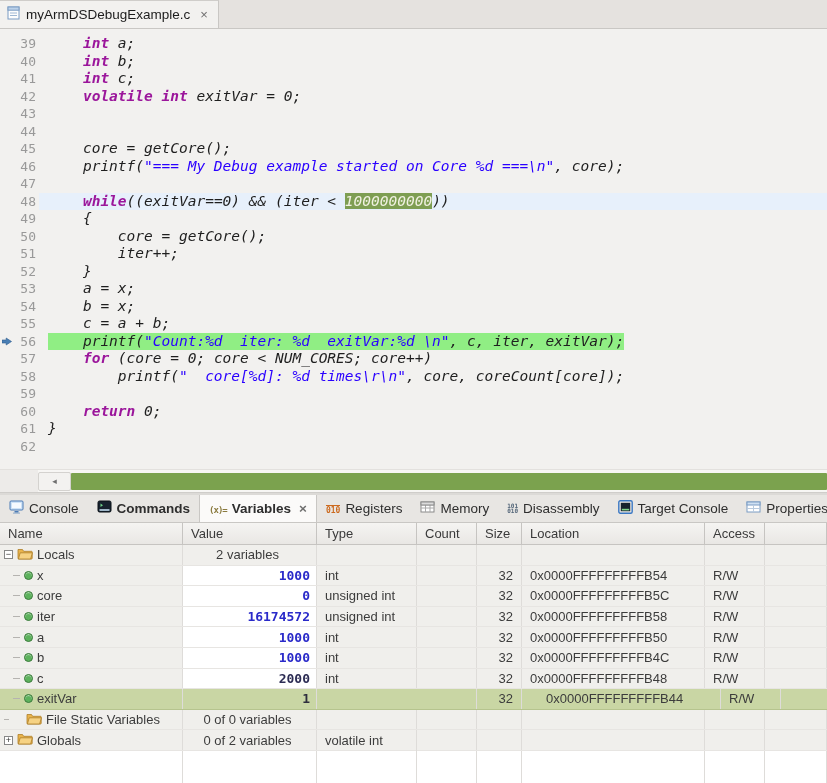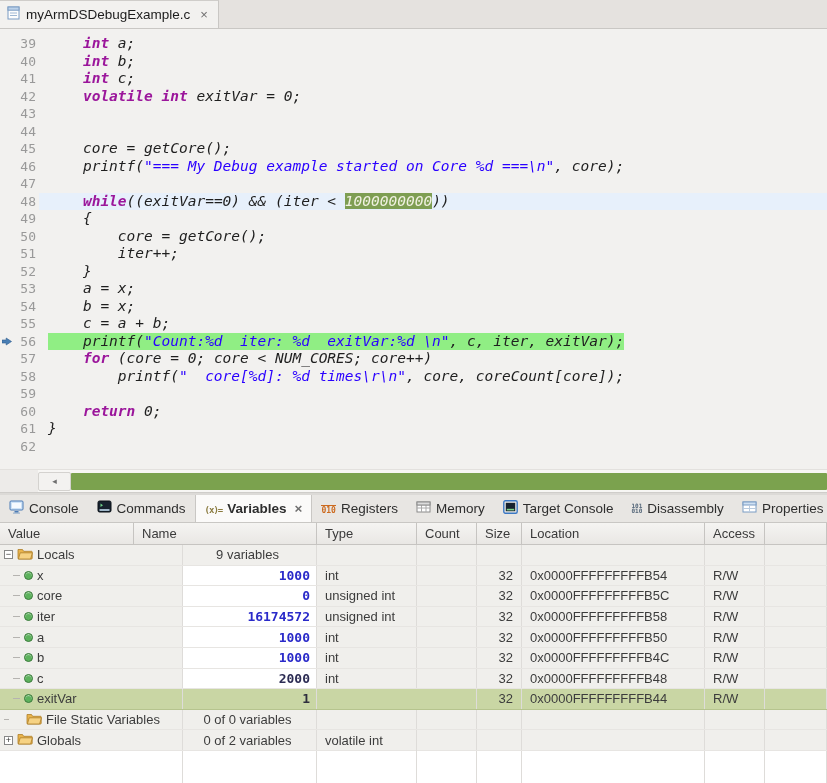--- a/index.html
+++ b/index.html
@@ -36,21 +36,21 @@
   .hscroll-thumb{flex:1;height:17px;background:var(--scrollbar-thumb);border-radius:1px;}
 
   
   .sash{height:3px;background:#dcdad7;border-top:1px solid #cfcdca;}
 
   
   .panel{flex:1;background:#a16207;display:flex;flex-direction:column;overflow:hidden;}
   .panel-tabbar{height:28px;background:#e8e6e3;display:flex;align-items:stretch;white-space:nowrap;overflow:hidden;
     border-bottom:1px solid #c9c7c4;}
   .ptab{display:flex;align-items:center;gap:5px;padding:0 9px;color:#2e2e2e;font-size:13.5px;cursor:pointer;}
-  .ptab.bold{font-weight:normal;}
+  .ptab.bold{font-weight:bold;}
   .ptab.active{background:#fbfaf9;border-left:1px solid #c9c7c4;border-right:1px solid #c9c7c4;font-weight:bold;}
   .ptab .pclose{color:#6f6f6f;margin-left:3px;}
   .txt-icon{font-family:"DejaVu Sans Mono",monospace;display:inline-block;}
   .txt-icon.vars{font-size:9px;font-weight:bold;color:#8a7a3e;letter-spacing:-1px;}
   .txt-icon.regs{font-size:8px;font-weight:bold;color:#cc6a1f;border-top:1px solid #cc6a1f;line-height:9px;}
   .txt-icon.disasm{font-size:6px;line-height:5.5px;color:#55677a;font-weight:bold;text-align:center;}
 
   .var-header{display:flex;height:22px;background:linear-gradient(#f5f4f2,#e9e7e4);border-bottom:1px solid #c6c4c1;}
   .hcell{height:100%;line-height:21px;padding-left:8px;color:#3a3a3a;border-right:1px solid #c6c4c1;
     overflow:hidden;flex:0 0 auto;}
@@ -267,62 +267,62 @@
         </div>
         <div class="ptab">
           <span class="picon"><svg width="15" height="14" viewBox="0 0 15 14">
               <rect x="1" y="2" width="13" height="10" fill="#fff" stroke="#8a8a8a"></rect>
               <path d="M1 5h13M1 8h13M5.5 2v10M10 2v10" stroke="#aaa" stroke-width="1"></path>
               <rect x="1" y="2" width="13" height="3" fill="#dcdcdc" stroke="#8a8a8a"></rect>
             </svg></span>
           <span>Memory</span>
         </div>
         <div class="ptab">
+          <span class="picon"><span class="txt-icon disasm">101<br>010</span></span>
+          <span>Disassembly</span>
+        </div>
+        <div class="ptab">
           <span class="picon"><svg width="15" height="14" viewBox="0 0 15 14">
               <rect x="0.8" y="0.8" width="13.4" height="12.4" rx="1.5" fill="none" stroke="#3b78c4" stroke-width="1.4"></rect>
               <rect x="2.8" y="2.8" width="9.4" height="8.4" fill="#16222e"></rect>
               <rect x="3.8" y="8.8" width="7.4" height="1.6" fill="#7fd48a"></rect>
             </svg></span>
           <span>Target Console</span>
         </div>
         <div class="ptab">
-          <span class="picon"><span class="txt-icon disasm">101<br>010</span></span>
-          <span>Disassembly</span>
-        </div>
-        <div class="ptab">
           <span class="picon"><svg width="15" height="14" viewBox="0 0 15 14">
               <rect x="1" y="2" width="13" height="10" fill="#fff" stroke="#7a9cc4"></rect>
               <rect x="1" y="2" width="13" height="3" fill="#cfe0f2" stroke="#7a9cc4"></rect>
               <path d="M1 8.5h13M7.5 5v7" stroke="#b8cade" stroke-width="1"></path>
             </svg></span>
           <span>Properties</span>
         </div>
       </div>
     <div class="var-table">
       <div class="var-header" id="var-header">
+          <div class="hcell" style="width: 183px; flex-basis: 183px;">Name</div>
           <div class="hcell" style="width: 134px; flex-basis: 134px;">Value</div>
-          <div class="hcell" style="width: 183px; flex-basis: 183px;">Name</div>
           <div class="hcell" style="width: 100px; flex-basis: 100px;">Type</div>
           <div class="hcell" style="width: 60px; flex-basis: 60px;">Count</div>
           <div class="hcell" style="width: 45px; flex-basis: 45px;">Size</div>
           <div class="hcell" style="width: 183px; flex-basis: 183px;">Location</div>
           <div class="hcell" style="width: 60px; flex-basis: 60px;">Access</div>
           <div class="hcell" style="width: 62px; flex-basis: 62px;"></div>
         </div>
       <div class="var-rows" id="var-rows">
           <div class="vrow">
             <div class="vcell name" style="width: 183px; flex-basis: 183px;">
               <span class="exp">−</span>
               <span><svg width="16" height="13" viewBox="0 0 16 13">
                   <path d="M1 2.5h4.5l1.2 1.8H14.6c.3 0 .6.3.6.6v6.5c0 .3-.3.6-.6.6H1.6c-.3 0-.6-.3-.6-.6z" fill="#e9b44c" stroke="#ad7f2a" stroke-width="0.8"></path>
                   <path d="M3.2 5.8h12.2L13.6 12H1.4z" fill="#f6d283" stroke="#ad7f2a" stroke-width="0.8"></path>
                 </svg></span>
               <span>Locals</span>
             </div>
-            <div class="vcell val summary" style="width: 134px; flex-basis: 134px;">9 variables</div>
+            <div class="vcell val summary" style="width: 134px; flex-basis: 134px;">2 variables</div>
             <div class="vcell " style="width: 100px; flex-basis: 100px;"></div>
             <div class="vcell right" style="width: 60px; flex-basis: 60px;"></div>
             <div class="vcell right" style="width: 45px; flex-basis: 45px;"></div>
             <div class="vcell " style="width: 183px; flex-basis: 183px;"></div>
             <div class="vcell " style="width: 60px; flex-basis: 60px;"></div>
             <div class="vcell " style="width: 62px; flex-basis: 62px;"></div>
           </div>
           <div class="vrow">
             <div class="vcell name" style="width: 183px; flex-basis: 183px;">
               <span class="tick"></span>
@@ -410,21 +410,21 @@
           <div class="vrow sel">
             <div class="vcell name" style="width: 183px; flex-basis: 183px;">
               <span class="tick"></span>
               <span class="gdot"></span>
               <span>exitVar</span>
             </div>
             <div class="vcell val dark white" style="width: 134px; flex-basis: 134px;">1</div>
             <div class="vcell " style="width: 100px; flex-basis: 100px; margin-top: 42px;">volatile int</div>
             <div class="vcell right" style="width: 60px; flex-basis: 60px;"></div>
             <div class="vcell right" style="width: 45px; flex-basis: 45px;">32</div>
-            <div class="vcell " style="width: 183px; flex-basis: 183px;">0x0000FFFFFFFFFB44</div>
+            <div class="vcell " style="width: 183px; flex-basis: 183px; margin-left: 16px;">0x0000FFFFFFFFFB44</div>
             <div class="vcell " style="width: 60px; flex-basis: 60px;">R/W</div>
             <div class="vcell " style="width: 62px; flex-basis: 62px;"></div>
           </div>
           <div class="vrow">
             <div class="vcell name" style="width: 183px; flex-basis: 183px;">
               <span class="tick2"></span>
               <span class="spacer9" style="width: 0px;"></span>
               <span><svg width="16" height="13" viewBox="0 0 16 13">
                   <path d="M1 2.5h4.5l1.2 1.8H14.6c.3 0 .6.3.6.6v6.5c0 .3-.3.6-.6.6H1.6c-.3 0-.6-.3-.6-.6z" fill="#e9b44c" stroke="#ad7f2a" stroke-width="0.8"></path>
                   <path d="M3.2 5.8h12.2L13.6 12H1.4z" fill="#f6d283" stroke="#ad7f2a" stroke-width="0.8"></path>

